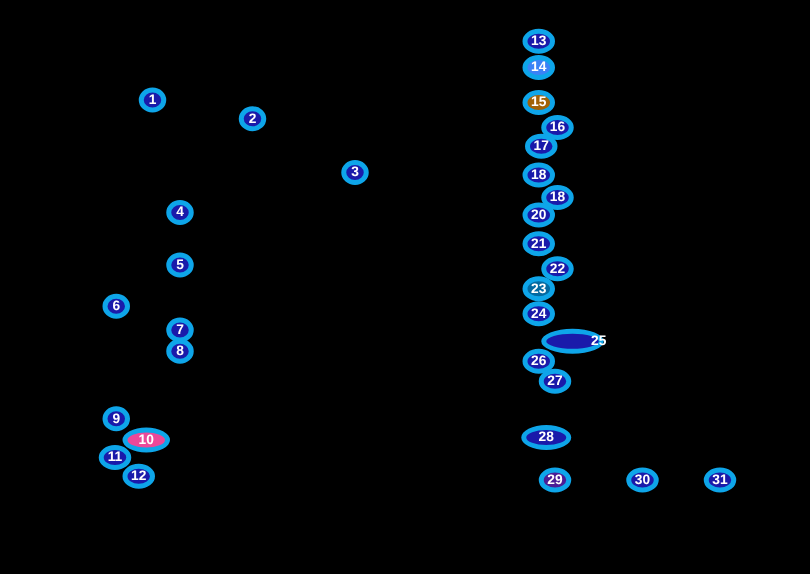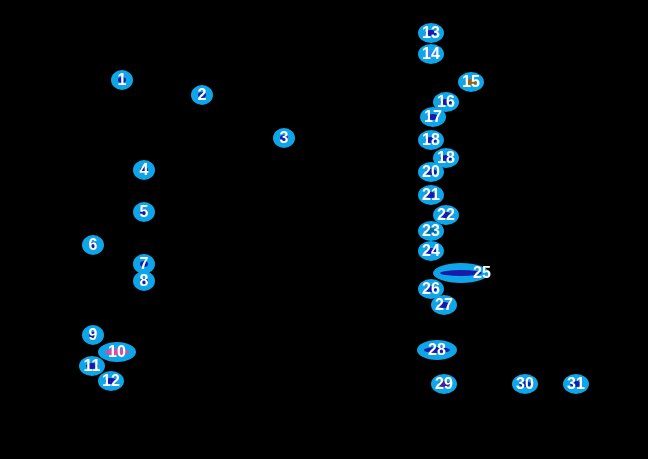--- a/index.html
+++ b/index.html
@@ -18,24 +18,24 @@
     position: absolute;
     left: 0;
     top: 0;
     width: 648px;
     height: 459px;
     background: #000000;
   }
   .marker {
     position: absolute;
     background: #1a1aaa;
-    border: 7px solid #0ea5e9;
+    border: 4px solid #0ea5e9;
     border-radius: 50%;
     color: #ffffff;
-    font-size: 16px;
+    font-size: 11px;
     font-weight: bold;
     font-family: "Liberation Sans", sans-serif;
     display: flex;
     align-items: center;
     justify-content: center;
     line-height: 1;
     box-sizing: border-box;
     white-space: nowrap;
   }
 </style>
@@ -50,30 +50,30 @@
     <div class="marker" style="left: 133px; top: 202px; width: 22px; height: 20px; background: rgb(26, 26, 170); color: rgb(255, 255, 255);">5</div>
     <div class="marker" style="left: 82px; top: 235px; width: 22px; height: 20px; background: rgb(26, 26, 170); color: rgb(255, 255, 255);">6</div>
     <div class="marker" style="left: 133px; top: 254px; width: 22px; height: 20px; background: rgb(26, 26, 170); color: rgb(255, 255, 255);">7</div>
     <div class="marker" style="left: 133px; top: 271px; width: 22px; height: 20px; background: rgb(26, 26, 170); color: rgb(255, 255, 255);">8</div>
     <div class="marker" style="left: 82px; top: 325px; width: 22px; height: 20px; background: rgb(26, 26, 170); color: rgb(255, 255, 255);">9</div>
     <div class="marker" style="left: 98px; top: 342px; width: 38px; height: 20px; background: #ec4899; color: rgb(255, 255, 255);">10</div>
     <div class="marker" style="left: 79px; top: 356px; width: 26px; height: 20px; background: rgb(26, 26, 170); color: rgb(255, 255, 255);">11</div>
     <div class="marker" style="left: 98px; top: 371px; width: 26px; height: 20px; background: rgb(26, 26, 170); color: rgb(255, 255, 255);">12</div>
     <div class="marker" style="left: 418px; top: 23px; width: 26px; height: 20px; background: rgb(26, 26, 170); color: rgb(255, 255, 255);">13</div>
     <div class="marker" style="left: 418px; top: 44px; width: 26px; height: 20px; background: #3b82f6; color: rgb(255, 255, 255);">14</div>
-    <div class="marker" style="left: 418px; top: 72px; width: 26px; height: 20px; background: #a16207; color: rgb(255, 255, 255); margin-left: 40px;">15</div>
+    <div class="marker" style="left: 418px; top: 72px; width: 26px; height: 20px; background: #a16207; color: rgb(255, 255, 255);">15</div>
     <div class="marker" style="left: 433px; top: 92px; width: 26px; height: 20px; background: rgb(26, 26, 170); color: rgb(255, 255, 255);">16</div>
     <div class="marker" style="left: 420px; top: 107px; width: 26px; height: 20px; background: rgb(26, 26, 170); color: rgb(255, 255, 255);">17</div>
     <div class="marker" style="left: 418px; top: 130px; width: 26px; height: 20px; background: rgb(26, 26, 170); color: rgb(255, 255, 255);">18</div>
     <div class="marker" style="left: 433px; top: 148px; width: 26px; height: 20px; background: rgb(26, 26, 170); color: rgb(255, 255, 255);">18</div>
     <div class="marker" style="left: 418px; top: 162px; width: 26px; height: 20px; background: rgb(26, 26, 170); color: rgb(255, 255, 255);">20</div>
     <div class="marker" style="left: 418px; top: 185px; width: 26px; height: 20px; background: rgb(26, 26, 170); color: rgb(255, 255, 255);">21</div>
     <div class="marker" style="left: 433px; top: 205px; width: 26px; height: 20px; background: rgb(26, 26, 170); color: rgb(255, 255, 255);">22</div>
     <div class="marker" style="left: 418px; top: 221px; width: 26px; height: 20px; background: #0369a1; color: rgb(255, 255, 255);">23</div>
     <div class="marker" style="left: 418px; top: 241px; width: 26px; height: 20px; background: rgb(26, 26, 170); color: rgb(255, 255, 255);">24</div>
     <div class="marker" style="left: 433px; top: 263px; width: 26px; height: 20px; background: rgb(26, 26, 170); color: rgb(255, 255, 255); padding-left: 42px;">25</div>
     <div class="marker" style="left: 418px; top: 279px; width: 26px; height: 20px; background: rgb(26, 26, 170); color: rgb(255, 255, 255);">26</div>
     <div class="marker" style="left: 431px; top: 295px; width: 26px; height: 20px; background: rgb(26, 26, 170); color: rgb(255, 255, 255);">27</div>
     <div class="marker" style="left: 417px; top: 340px; width: 40px; height: 20px; background: rgb(26, 26, 170); color: rgb(255, 255, 255); text-align: center;">28</div>
     <div class="marker" style="left: 431px; top: 374px; width: 26px; height: 20px; background: #4c1d95; color: rgb(255, 255, 255);">29</div>
-    <div class="marker" style="left: 512px; top: 374px; width: 26px; height: 20px; background: rgb(26, 26, 170); color: rgb(255, 255, 255);">30</div>
+    <div class="marker" style="left: 501px; top: 374px; width: 26px; height: 20px; background: rgb(26, 26, 170); color: rgb(255, 255, 255);">30</div>
     <div class="marker" style="left: 563px; top: 374px; width: 26px; height: 20px; background: rgb(26, 26, 170); color: rgb(255, 255, 255);">31</div>
   </div>
 
 </body></html>

